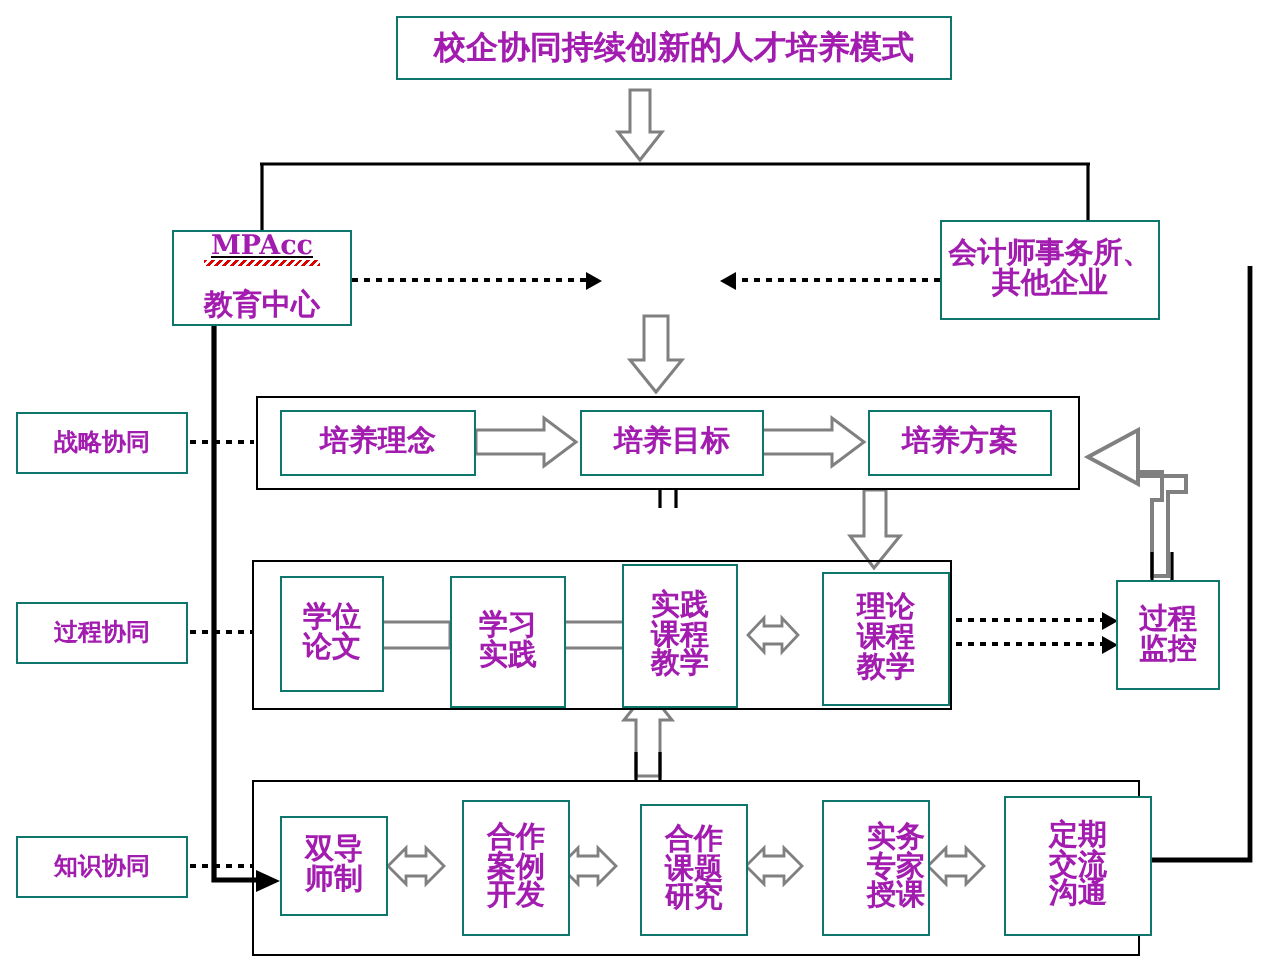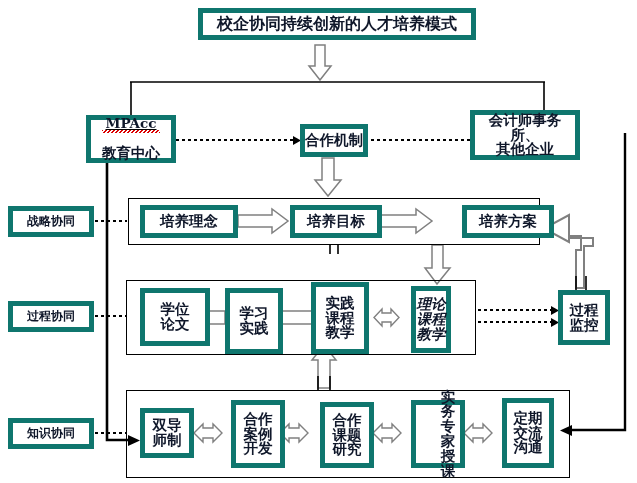--- a/index.html
+++ b/index.html
@@ -1,21 +1,21 @@
 <!DOCTYPE html>
 <html><head>
 <meta charset="utf-8">
 <style>
   html,body{margin:0;padding:0;background:#ffffff;}
   body{font-family:"DejaVu Sans","Liberation Sans",sans-serif;}
   #canvas{position:relative;width:637px;height:483px;background:#fff;overflow:hidden;}
   #svg-layer{position:absolute;left:0;top:0;width:637px;height:483px;}
-  .box{position:absolute;box-sizing:border-box;border:5px solid #0f766e;background:#fff;
+  .box{position:absolute;box-sizing:border-box;border:1px solid #0f766e;background:#fff;
        display:flex;align-items:center;justify-content:center;text-align:center;
-       font-weight:bold;color:#0f172a;line-height:1.02;letter-spacing:0px;}
+       font-weight:bold;color:#a21caf;line-height:1.02;letter-spacing:0px;}
   .panel{position:absolute;box-sizing:border-box;border:1px solid #000;background:transparent;}
   .t14{font-size:14.5px;}
   .t13{font-size:12px;}
   .stack{display:block;}
   .stack span{display:block;}
   .mpacc-en{display:block;font-family:"DejaVu Serif","Liberation Serif",serif;
      font-weight:bold;font-size:13.5px;
      text-decoration:underline;text-decoration-color:#000;}
   .sq{display:block;height:3px;margin-top:-1px;
       background-image:repeating-linear-gradient(135deg,#d00 0 1.4px,transparent 1.4px 2.8px);}
@@ -108,59 +108,58 @@
   <div class="box t14" style="left:198px;top:8px;width:278px;height:32px;font-size:16px;">校企协同持续创新的人才培养模式</div>
 
   <div class="box" style="left:86px;top:115px;width:90px;height:48px;align-items:center;">
     <span class="stack">
       <span class="mpacc-en">MPAcc</span>
       <span class="sq"></span>
       <span class="mpacc-cn">教育中心</span>
     </span>
   </div>
 
-  <div class="box t14" style="left:300px;top:124px;width:68px;height:33px;">合作机制</div>
 
   <div class="box t14" style="left:470px;top:110px;width:110px;height:50px;">
     <span class="stack">
       <span>会计师事务所、</span>
       <span>其他企业</span>
     </span>
   </div>
 
   <div class="box t13" style="left:8px;top:206px;width:86px;height:31px;">战略协同</div>
   <div class="box t13" style="left:8px;top:301px;width:86px;height:31px;">过程协同</div>
   <div class="box t13" style="left:8px;top:418px;width:86px;height:31px;">知识协同</div>
 
   <div class="panel" style="left:128px;top:198px;width:412px;height:47px;"></div>
   <div class="box t14" style="left:140px;top:205px;width:98px;height:33px;text-align:right;">培养理念</div>
   <div class="box t14" style="left:290px;top:205px;width:92px;height:33px;">培养目标</div>
-  <div class="box t14" style="left:434px;top:205px;width:92px;height:33px;margin-left:28px;">培养方案</div>
+  <div class="box t14" style="left:434px;top:205px;width:92px;height:33px;">培养方案</div>
 
   <div class="panel" style="left:126px;top:280px;width:350px;height:75px;"></div>
-  <div class="box t14" style="left:140px;top:288px;width:70px;height:58px;">
+  <div class="box t14" style="left:140px;top:288px;width:52px;height:58px;">
     <span class="stack">
       <span>学位</span>
       <span>论文</span>
     </span>
   </div>
   <div class="box t14" style="left:225px;top:288px;width:58px;height:66px;">
     <span class="stack">
       <span>学习</span>
       <span>实践</span>
     </span>
   </div>
   <div class="box t14" style="left:311px;top:282px;width:58px;height:72px;">
     <span class="stack">
       <span>实践</span>
       <span>课程</span>
       <span>教学</span>
     </span>
   </div>
-  <div class="box t14" style="left:411px;top:286px;width:40px;height:67px;font-style:italic;">
+  <div class="box t14" style="left:411px;top:286px;width:64px;height:67px;">
     <span class="stack">
       <span>理论</span>
       <span>课程</span>
       <span>教学</span>
     </span>
   </div>
 
   <div class="box t14" style="left:558px;top:290px;width:52px;height:55px;">
     <span class="stack">
       <span>过程</span>
@@ -189,21 +188,21 @@
       <span>研究</span>
     </span>
   </div>
   <div class="box t14" style="left:411px;top:400px;width:54px;height:68px;padding-left:20px;">
     <span class="stack">
       <span>实务</span>
       <span>专家</span>
       <span>授课</span>
     </span>
   </div>
-  <div class="box t14" style="left:502px;top:398px;width:52px;height:70px;">
+  <div class="box t14" style="left:502px;top:398px;width:74px;height:70px;">
     <span class="stack">
       <span>定期</span>
       <span>交流</span>
       <span>沟通</span>
     </span>
   </div>
 
 </div>
 
 </body></html>

